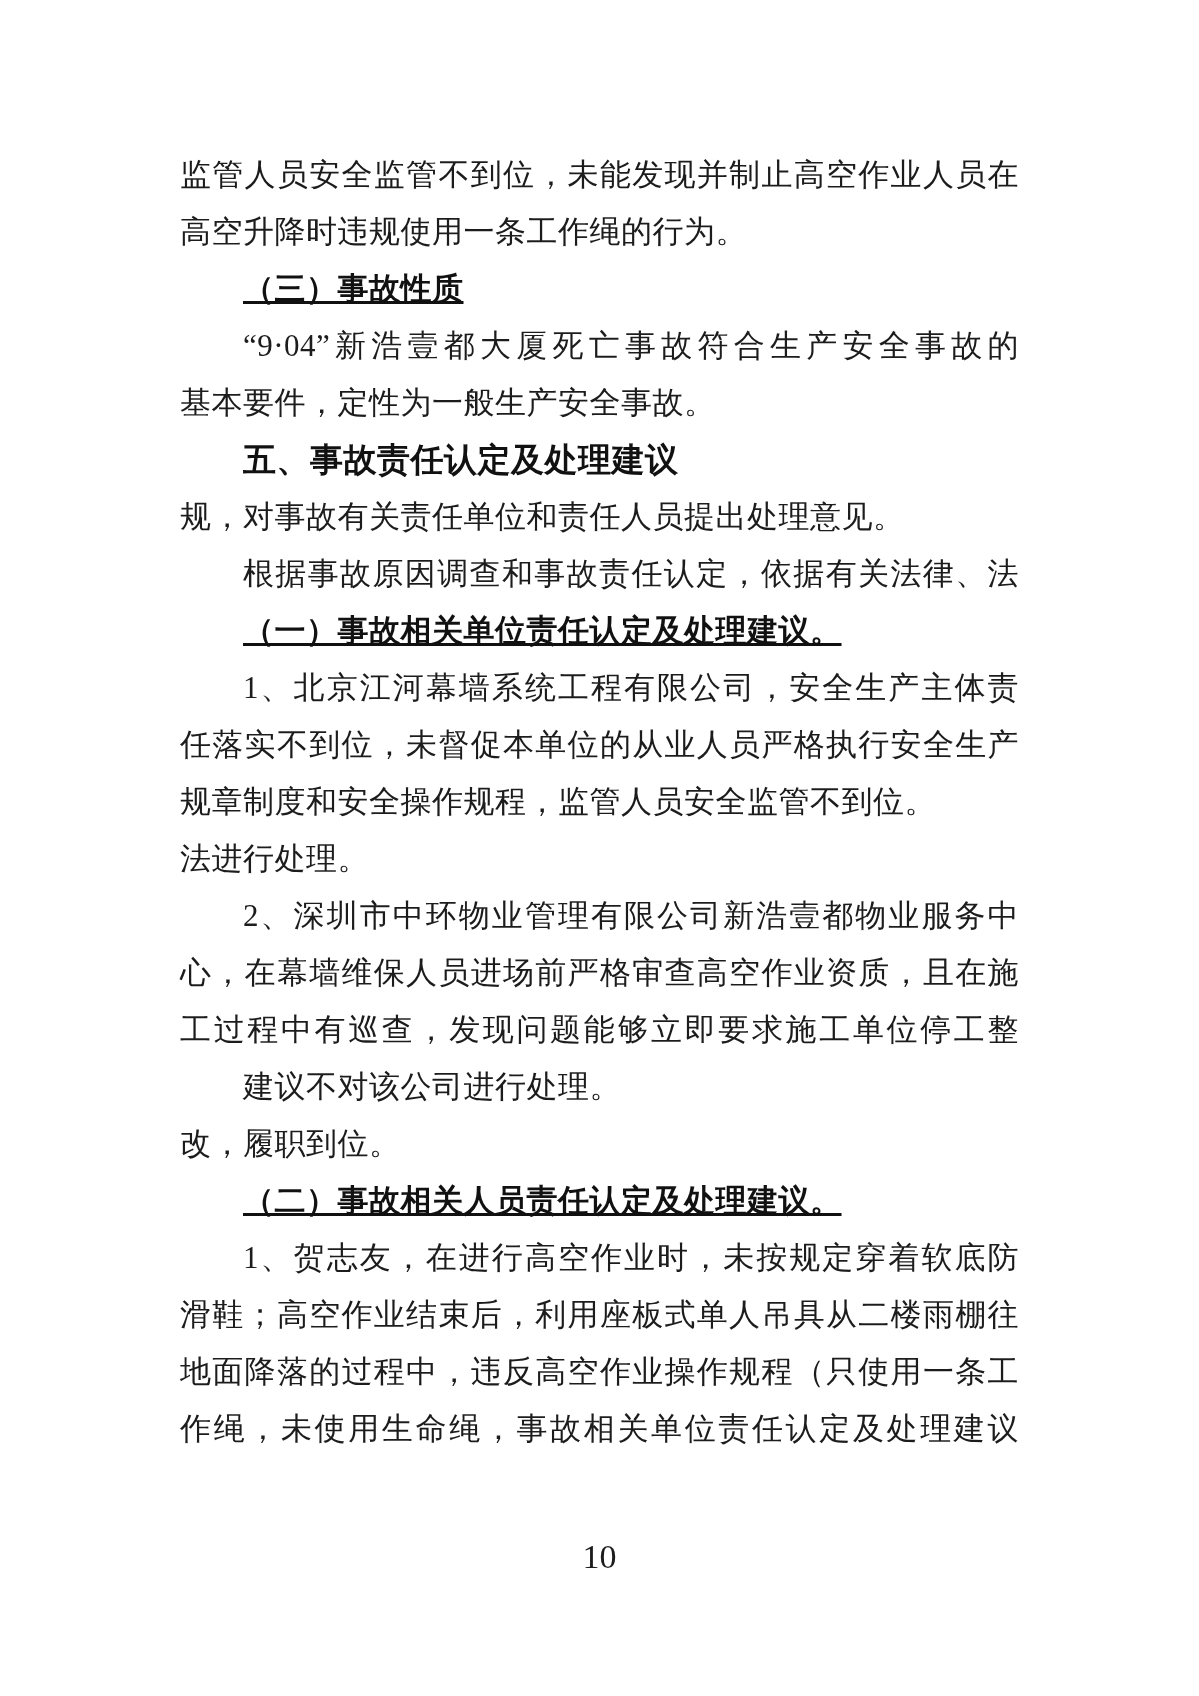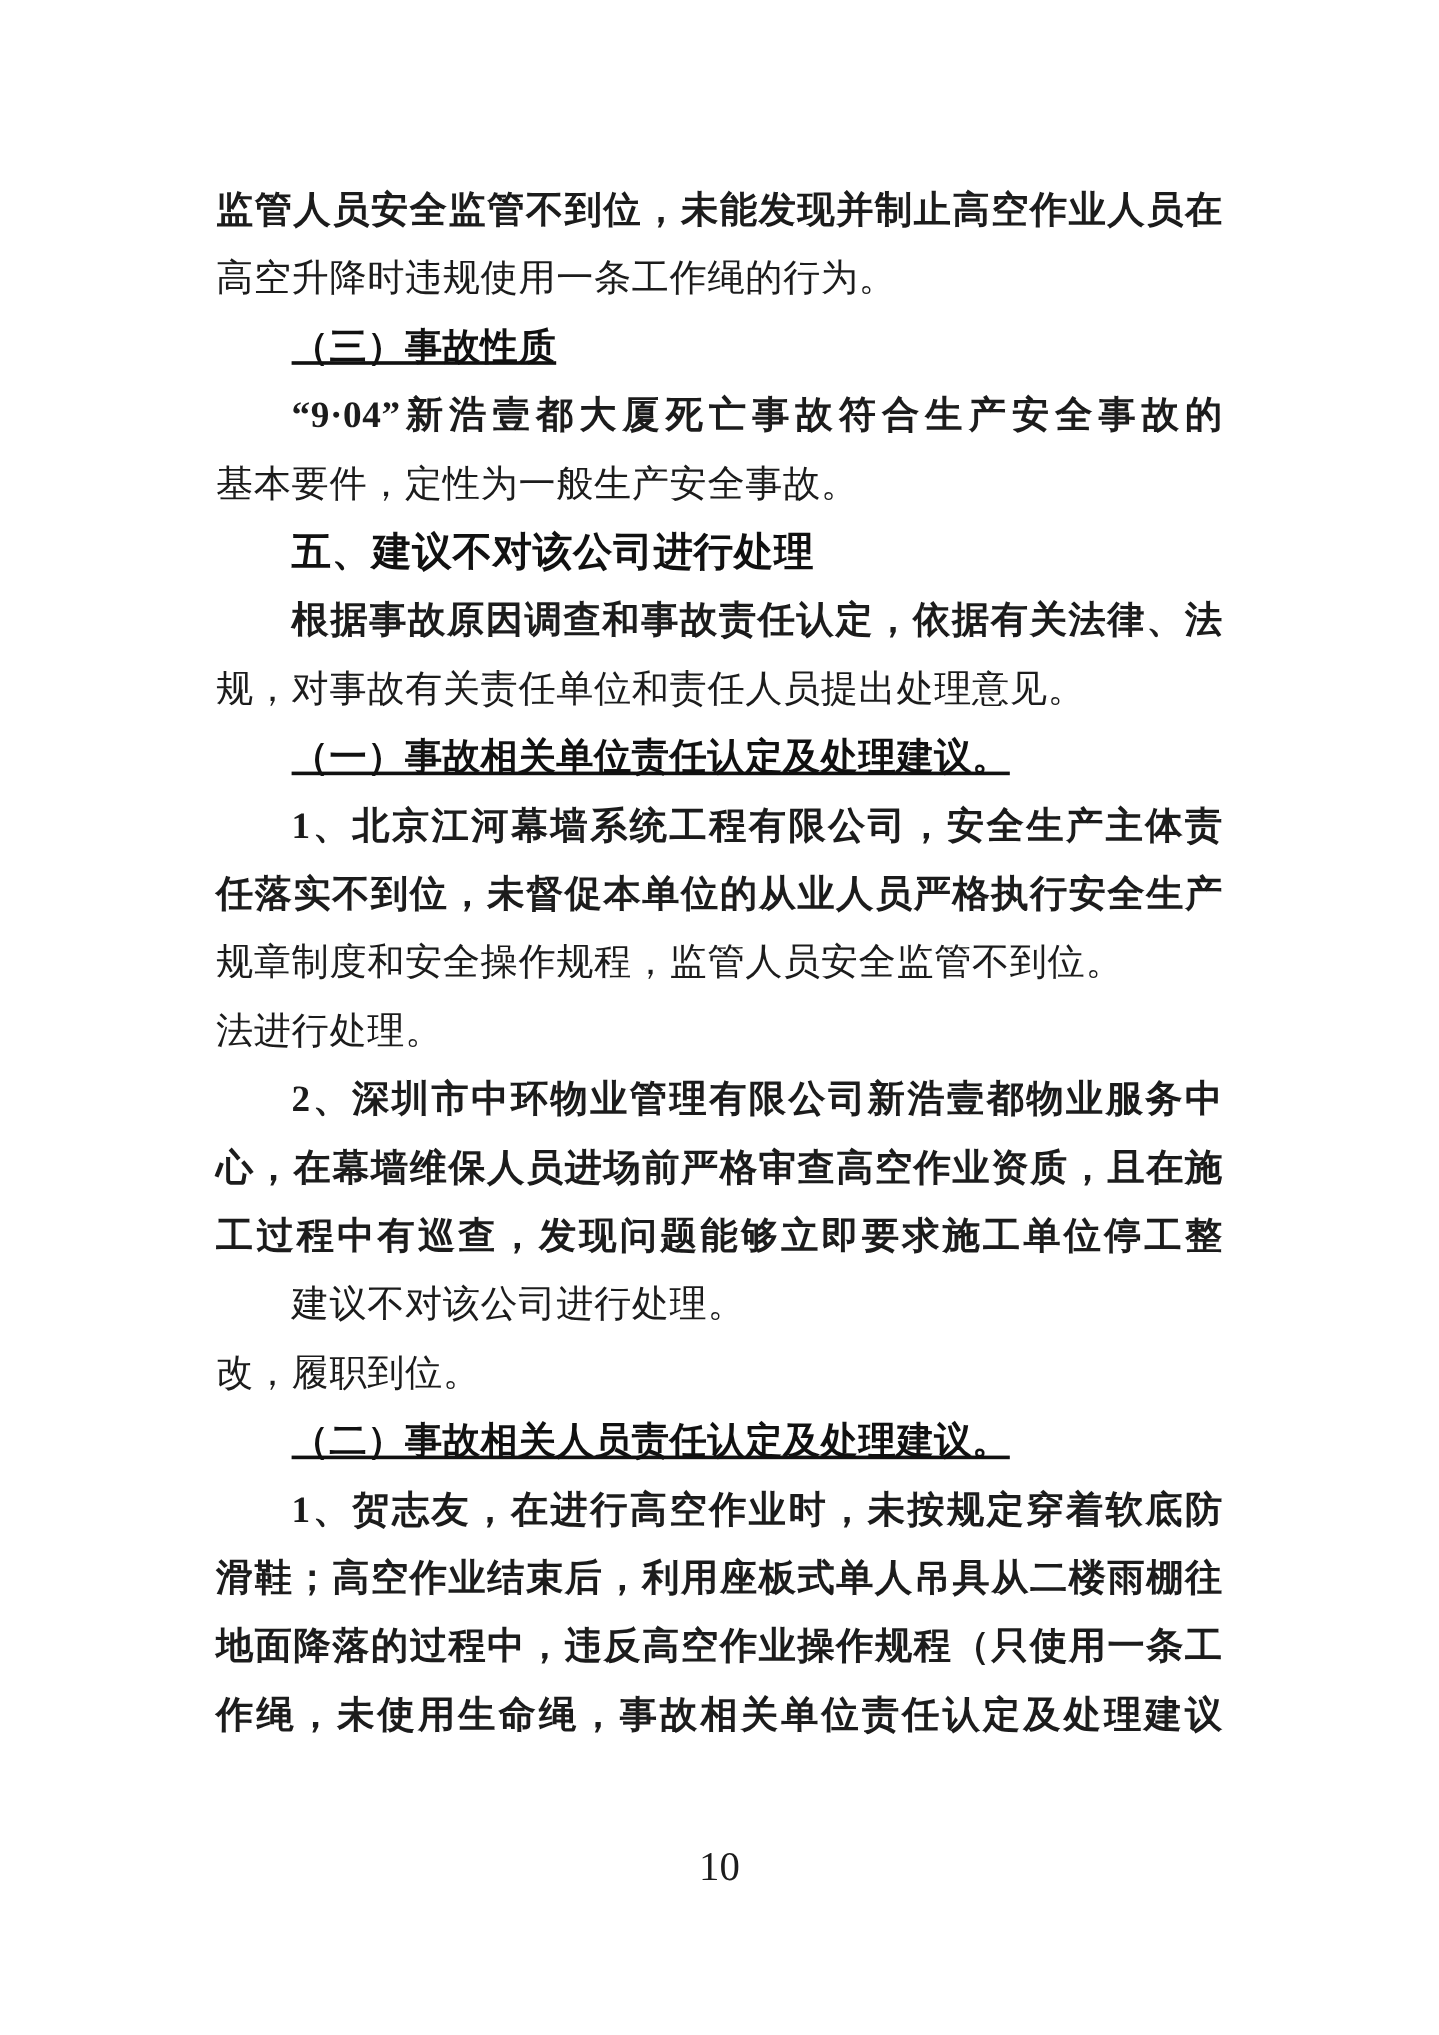--- a/index.html
+++ b/index.html
@@ -25,21 +25,20 @@
   .line {
     height: 57px;
     line-height: 57px;
     font-size: 31px;
     text-align: left;
     letter-spacing: 0.5px;
   }
   .line.justify {
     text-align: justify;
     text-align-last: justify;
-    font-weight: bold;
   }
   .line.indent {
     text-indent: 63px;
   }
   .line.heading1 {
     font-family: "Liberation Sans", "DejaVu Sans", sans-serif;
     font-weight: 900;
     font-size: 33px;
     color: #111111;
   }
@@ -63,23 +62,23 @@
 </head>
 <body>
 
 <div class="page">
   <div class="content" id="doc-body">
       <div class="line justify">监管人员安全监管不到位，未能发现并制止高空作业人员在</div>
       <div class="line">高空升降时违规使用一条工作绳的行为。</div>
       <div class="line indent heading2">（三）事故性质</div>
       <div class="line justify indent">“9·04”新浩壹都大厦死亡事故符合生产安全事故的</div>
       <div class="line">基本要件，定性为一般生产安全事故。</div>
-      <div class="line indent heading1">五、建议不对该公司进行处理</div>
+      <div class="line indent heading1">五、事故责任认定及处理建议</div>
+      <div class="line">规，对事故有关责任单位和责任人员提出处理意见。</div>
       <div class="line justify indent">根据事故原因调查和事故责任认定，依据有关法律、法</div>
-      <div class="line">规，对事故有关责任单位和责任人员提出处理意见。</div>
       <div class="line indent heading2">（一）事故相关单位责任认定及处理建议。</div>
       <div class="line justify indent">1、北京江河幕墙系统工程有限公司，安全生产主体责</div>
       <div class="line justify">任落实不到位，未督促本单位的从业人员严格执行安全生产</div>
       <div class="line">规章制度和安全操作规程，监管人员安全监管不到位。</div>
       <div class="line">法进行处理。</div>
       <div class="line justify indent">2、深圳市中环物业管理有限公司新浩壹都物业服务中</div>
       <div class="line justify">心，在幕墙维保人员进场前严格审查高空作业资质，且在施</div>
       <div class="line justify">工过程中有巡查，发现问题能够立即要求施工单位停工整</div>
       <div class="line indent">建议不对该公司进行处理。</div>
       <div class="line">改，履职到位。</div>

